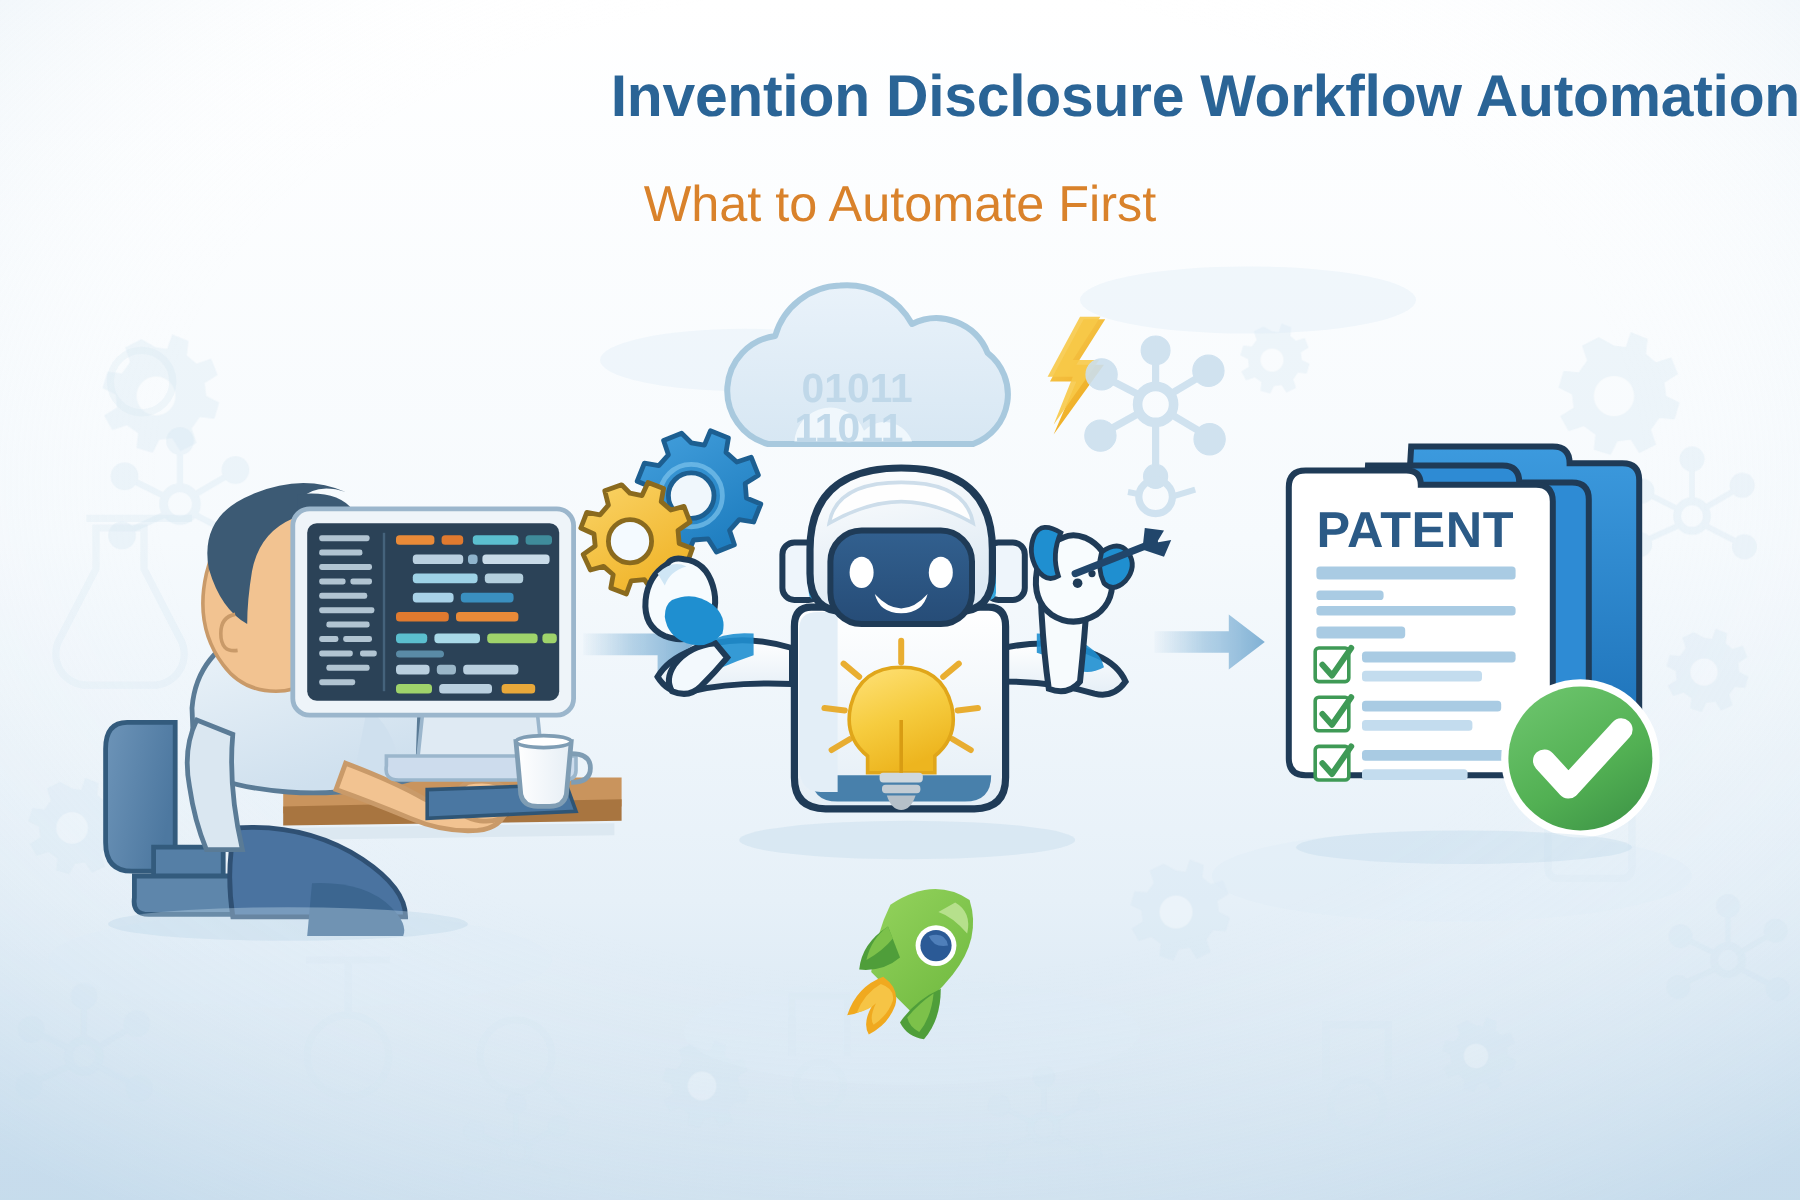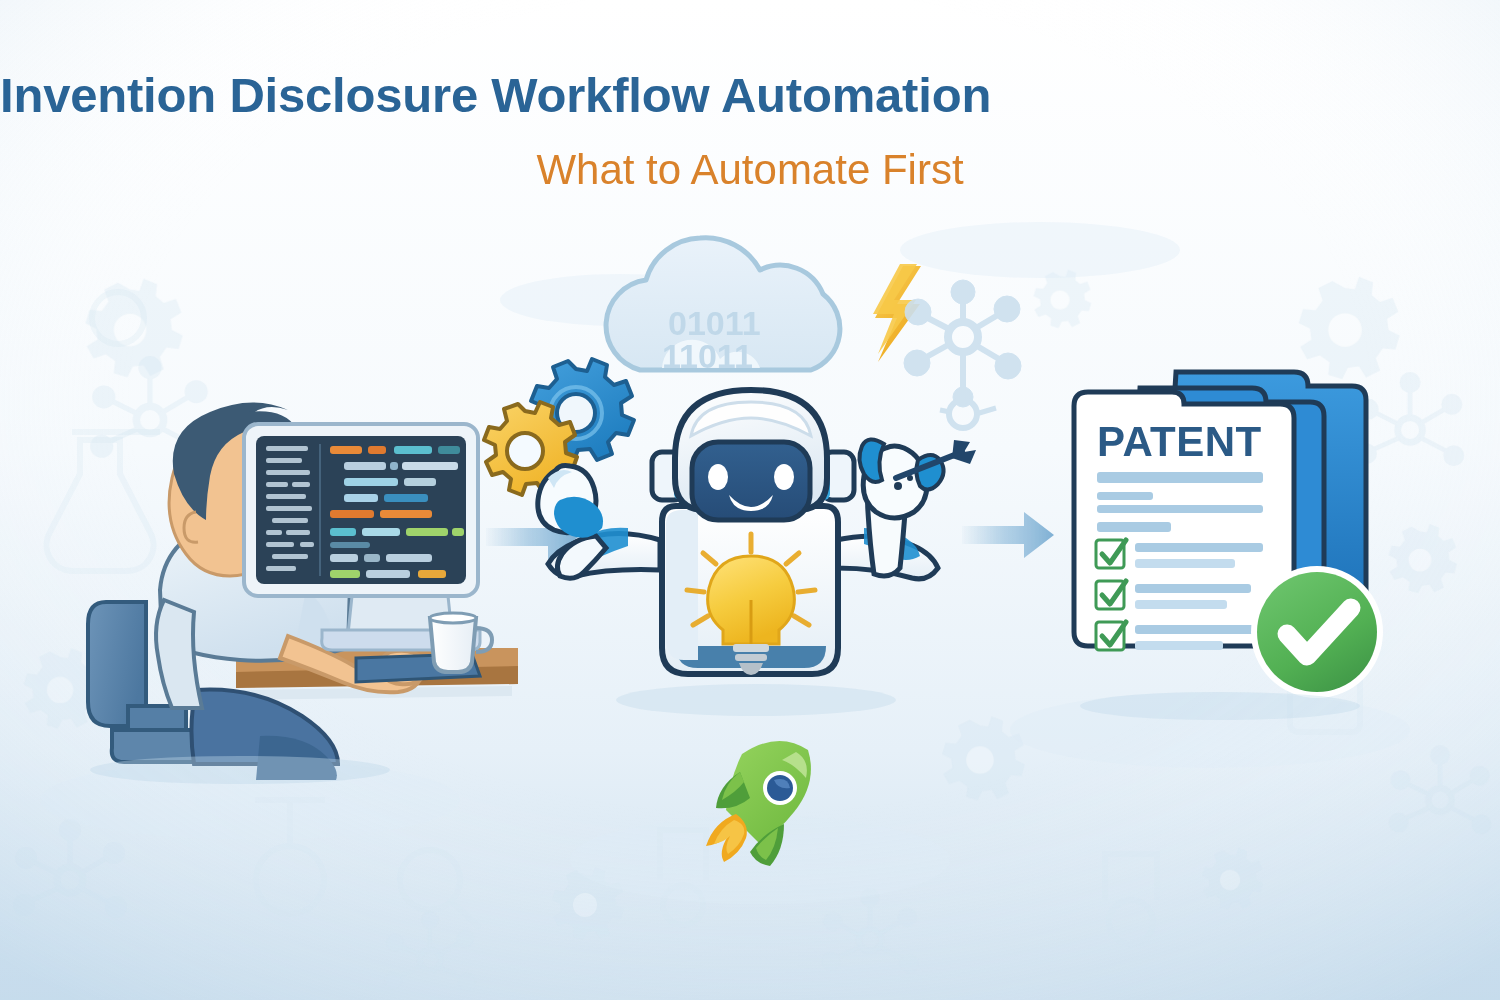--- a/index.html
+++ b/index.html
@@ -10,21 +10,21 @@
   }
   .canvas{
     position:relative;width:1500px;height:1000px;overflow:hidden;
     background:
       radial-gradient(120% 95% at 50% 2%, #ffffff 0%, #fdfeff 28%, #f4f9fc 52%, #e8f1f8 72%, #d9e8f3 88%, #cfe1ef 100%);
   }
   .bgsvg{position:absolute;inset:0;width:1500px;height:1000px;}
   .artsvg{position:absolute;inset:0;width:1500px;height:1000px;}
 
   .title-wrap{
-    position:absolute;left:0;top:70px;width:1500px;text-align:left;
+    position:absolute;left:0;top:56px;width:1500px;text-align:right;
     z-index:40;
   }
   .title{
     font-family:"Liberation Sans", sans-serif;
     font-size:49px;font-weight:bold;letter-spacing:-0.2px;
     color:#2a6496;line-height:1.05;margin:0;
     text-shadow:0 1px 2px rgba(255,255,255,0.9);
   }
   .subtitle-wrap{
     position:absolute;left:0;top:148px;width:1500px;text-align:center;z-index:40;

